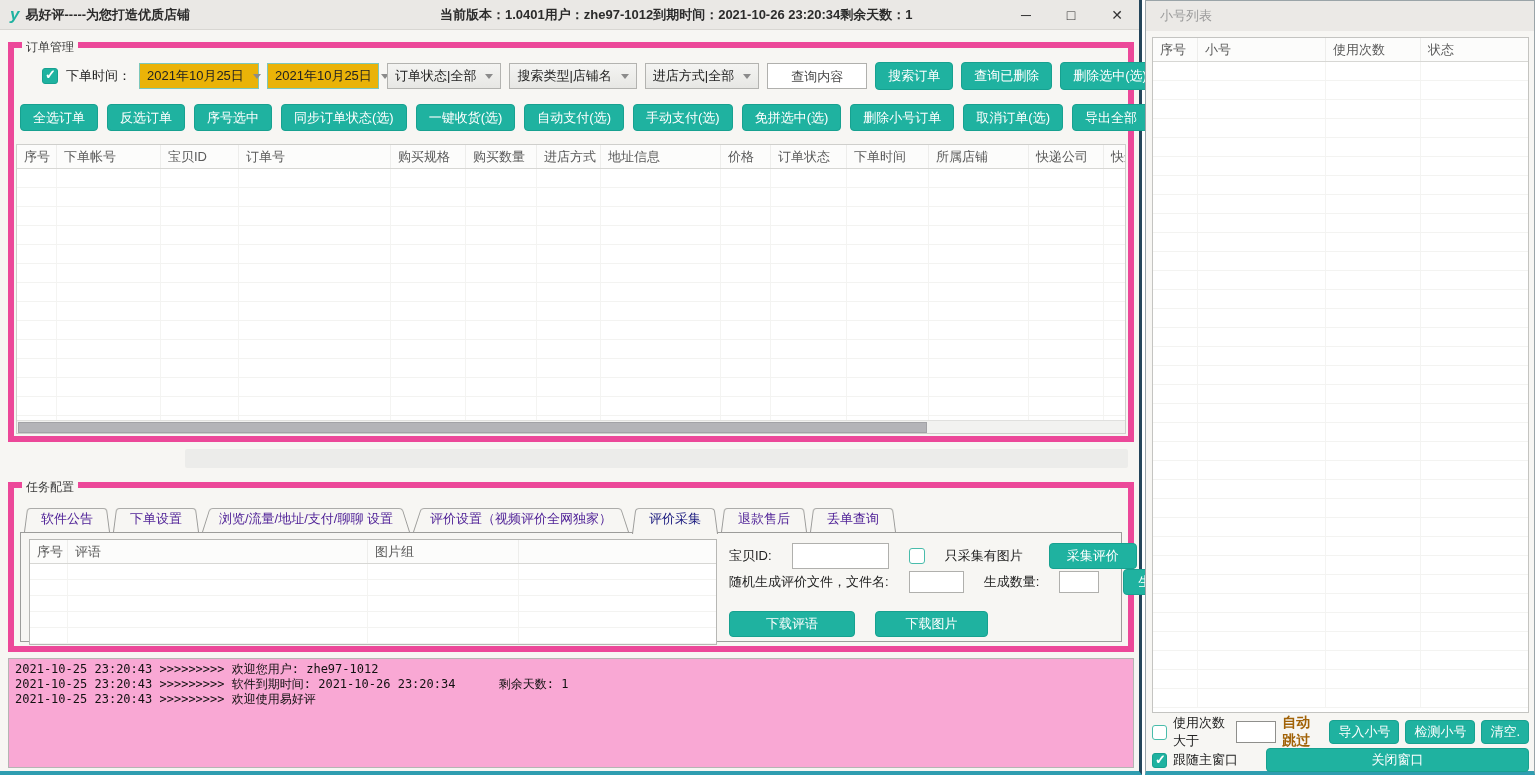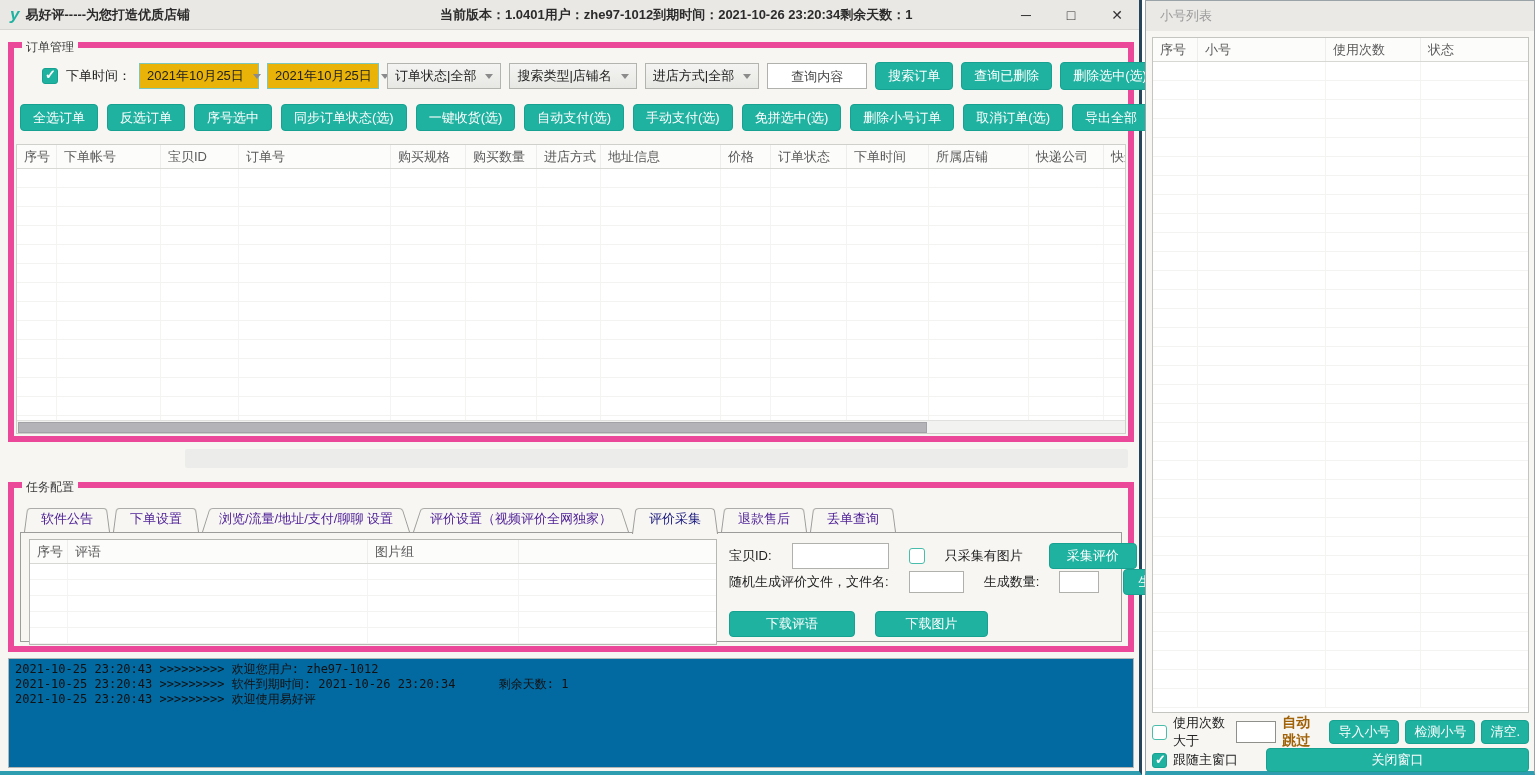--- a/index.html
+++ b/index.html
@@ -99,21 +99,21 @@
   .rc0{width:38px}.rc1{width:300px}.rc2{width:151px}.rc3{flex:1 1 auto; border-right:none;}
 
   .form-row { position:absolute; display:flex; align-items:center; gap:20px;
               font-size:13px; color:#222; white-space:nowrap; }
   .fr1 { left:708px; top:10px; }
   .fr2 { left:708px; top:36px; }
   .fr3 { left:708px; top:78px; }
 
   
   .log-area { position:absolute; left:8px; top:658px; width:1126px; height:110px;
-              background:#0369a1; border:1px solid #b5b5b3; padding:3px 6px;
+              background:#f9a8d4; border:1px solid #b5b5b3; padding:3px 6px;
               font-family:"DejaVu Sans Mono", monospace; font-size:12px;
               line-height:15px; color:#111; }
   .log-line { white-space:pre; }
 
   
   .side-table { position:absolute; left:6px; top:36px; width:377px; height:676px;
                 background:#fff; border:1px solid #c4c4c1; overflow:hidden; }
   .sc0{width:45px}.sc1{width:128px}.sc2{width:95px}.sc3{flex:1 1 auto; border-right:none;}
   .side-row1 { position:absolute; left:6px; top:718px; right:5px; height:26px;
                display:flex; align-items:center; gap:6px; font-size:13px; color:#222; }

